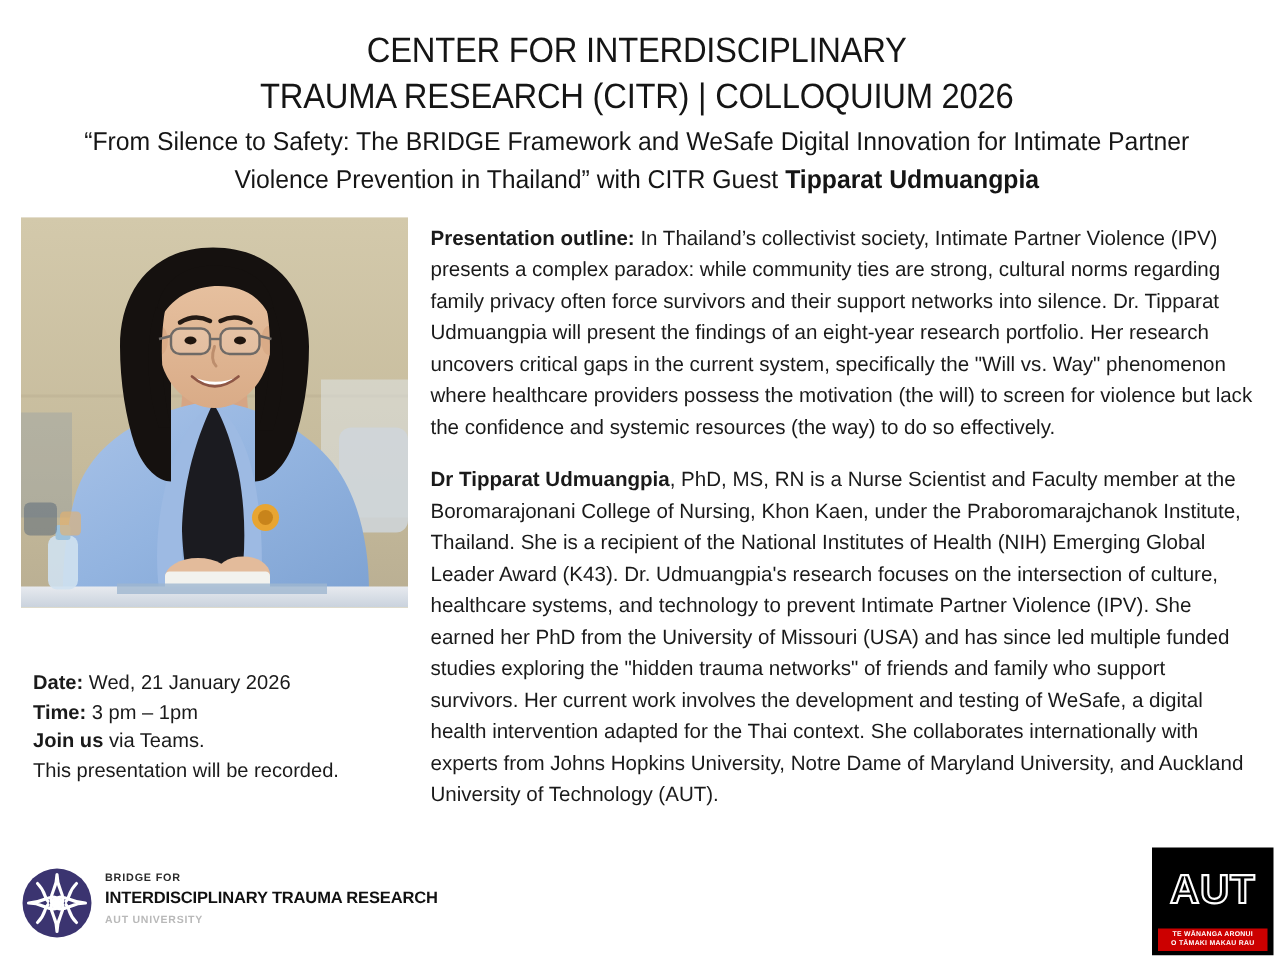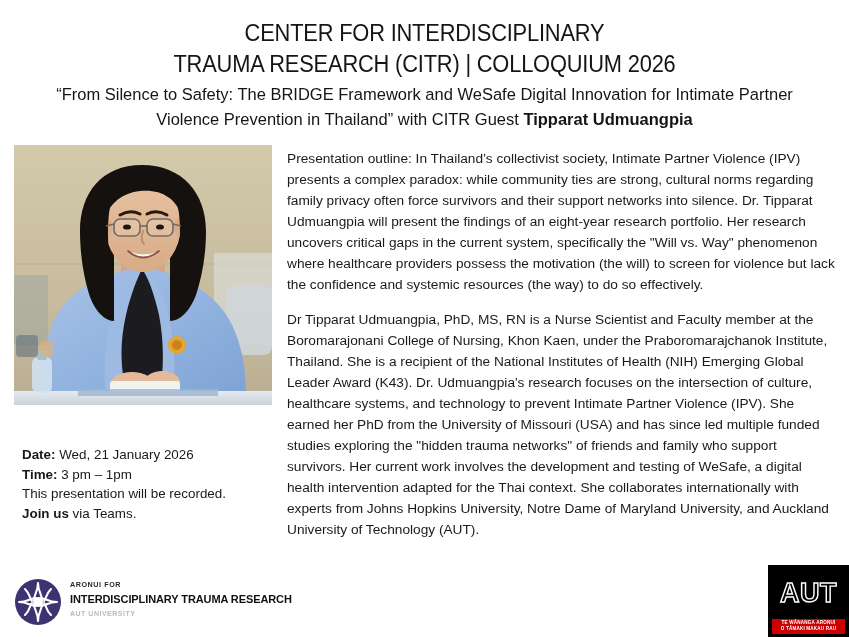--- a/index.html
+++ b/index.html
@@ -85,21 +85,21 @@
     left: 287px;
     top: 148px;
     width: 551px;
     font-size: 13.7px;
     line-height: 21px;
     color: #1a1a1a;
     text-align: left;
   }
   .body-col p { margin: 0 0 14px 0; }
   .body-col p:last-child { margin-bottom: 16px; }
-  .body-col b { font-weight: 400; }
+  .body-col b { font-weight: 700; }
 
   
   .citr-logo {
     position: absolute;
     left: 14px;
     top: 578px;
     width: 350px;
     height: 50px;
   }
   .citr-mark {
@@ -279,24 +279,24 @@
   </svg>
 </div>
 
 <div class="details">
   <div class="row">
     <b>Date:</b><span> Wed, 21 January 2026</span>
   </div>
   <div class="row">
     <b>Time:</b><span> 3 pm – 1pm</span>
   </div>
-  <div class="row">This presentation will be recorded.</div>
   <div class="row">
     <b>Join us</b><span> via Teams.</span>
   </div>
+  <div class="row">This presentation will be recorded.</div>
 </div>
 
 <div class="body-col">
   <p><b>Presentation outline:</b><span>  In Thailand’s collectivist society, Intimate Partner Violence (IPV) presents a complex paradox: while community ties are strong, cultural norms regarding family privacy often force survivors and their support networks into silence. Dr. Tipparat Udmuangpia will present the findings of an eight-year research portfolio. Her research uncovers critical gaps in the current system, specifically the "Will vs. Way" phenomenon where healthcare providers possess the motivation (the will) to screen for violence but lack the confidence and systemic resources (the way) to do so effectively.</span></p>
   <p><b>Dr Tipparat Udmuangpia</b><span>, PhD, MS, RN is a Nurse Scientist and Faculty member at the Boromarajonani College of Nursing, Khon Kaen, under the Praboromarajchanok Institute, Thailand. She is a recipient of the National Institutes of Health (NIH) Emerging Global Leader Award (K43). Dr. Udmuangpia's research focuses on the intersection of culture, healthcare systems, and technology to prevent Intimate Partner Violence (IPV). She earned her PhD from the University of Missouri (USA) and has since led multiple funded studies exploring the "hidden trauma networks" of friends and family who support survivors. Her current work involves the development and testing of WeSafe, a digital health intervention adapted for the Thai context. She collaborates internationally with experts from Johns Hopkins University, Notre Dame of Maryland University, and Auckland University of Technology (AUT).</span></p>
 </div>
 
 <div class="citr-logo">
   <div class="citr-mark">
     <svg width="48" height="48" viewBox="0 0 48 48">
@@ -308,21 +308,21 @@
         <path d="M5 24 C 14 24, 16 20, 22 20 C 26 20, 26 28, 22 28 C 16 28, 14 24, 5 24"></path>
         <path d="M11 11 C 17 17, 15 20, 18 23"></path>
         <path d="M37 11 C 31 17, 33 20, 30 23"></path>
         <path d="M11 37 C 17 31, 15 28, 18 25"></path>
         <path d="M37 37 C 31 31, 33 28, 30 25"></path>
         <circle cx="24" cy="24" r="3.1"></circle>
       </g>
     </svg>
   </div>
   <div class="citr-words">
-    <div class="citr-small">ARONUI FOR</div>
+    <div class="citr-small">BRIDGE FOR</div>
     <div class="citr-big">INTERDISCIPLINARY TRAUMA RESEARCH</div>
     <div class="citr-tiny">AUT UNIVERSITY</div>
   </div>
 </div>
 
 <div class="aut-logo">
   <div class="aut-letters">AUT</div>
   <div class="aut-band">
     <div>TE WĀNANGA ARONUI</div>
     <div>O TĀMAKI MAKAU RAU</div>

